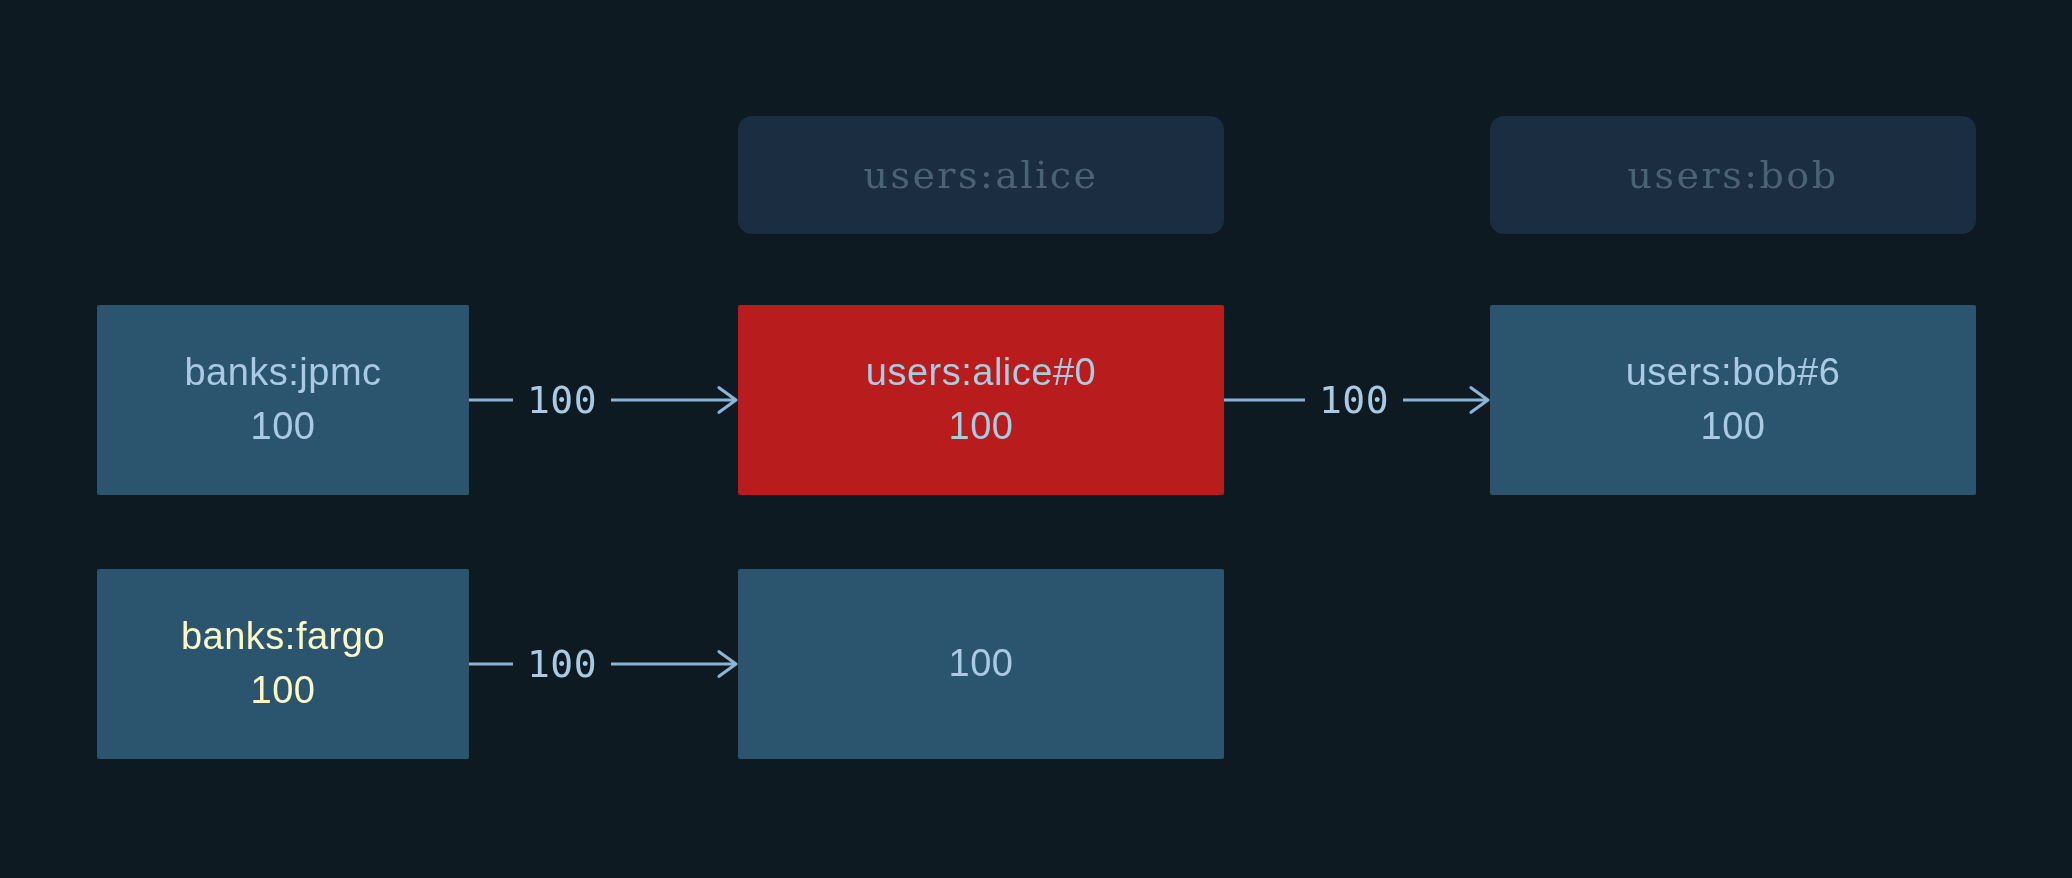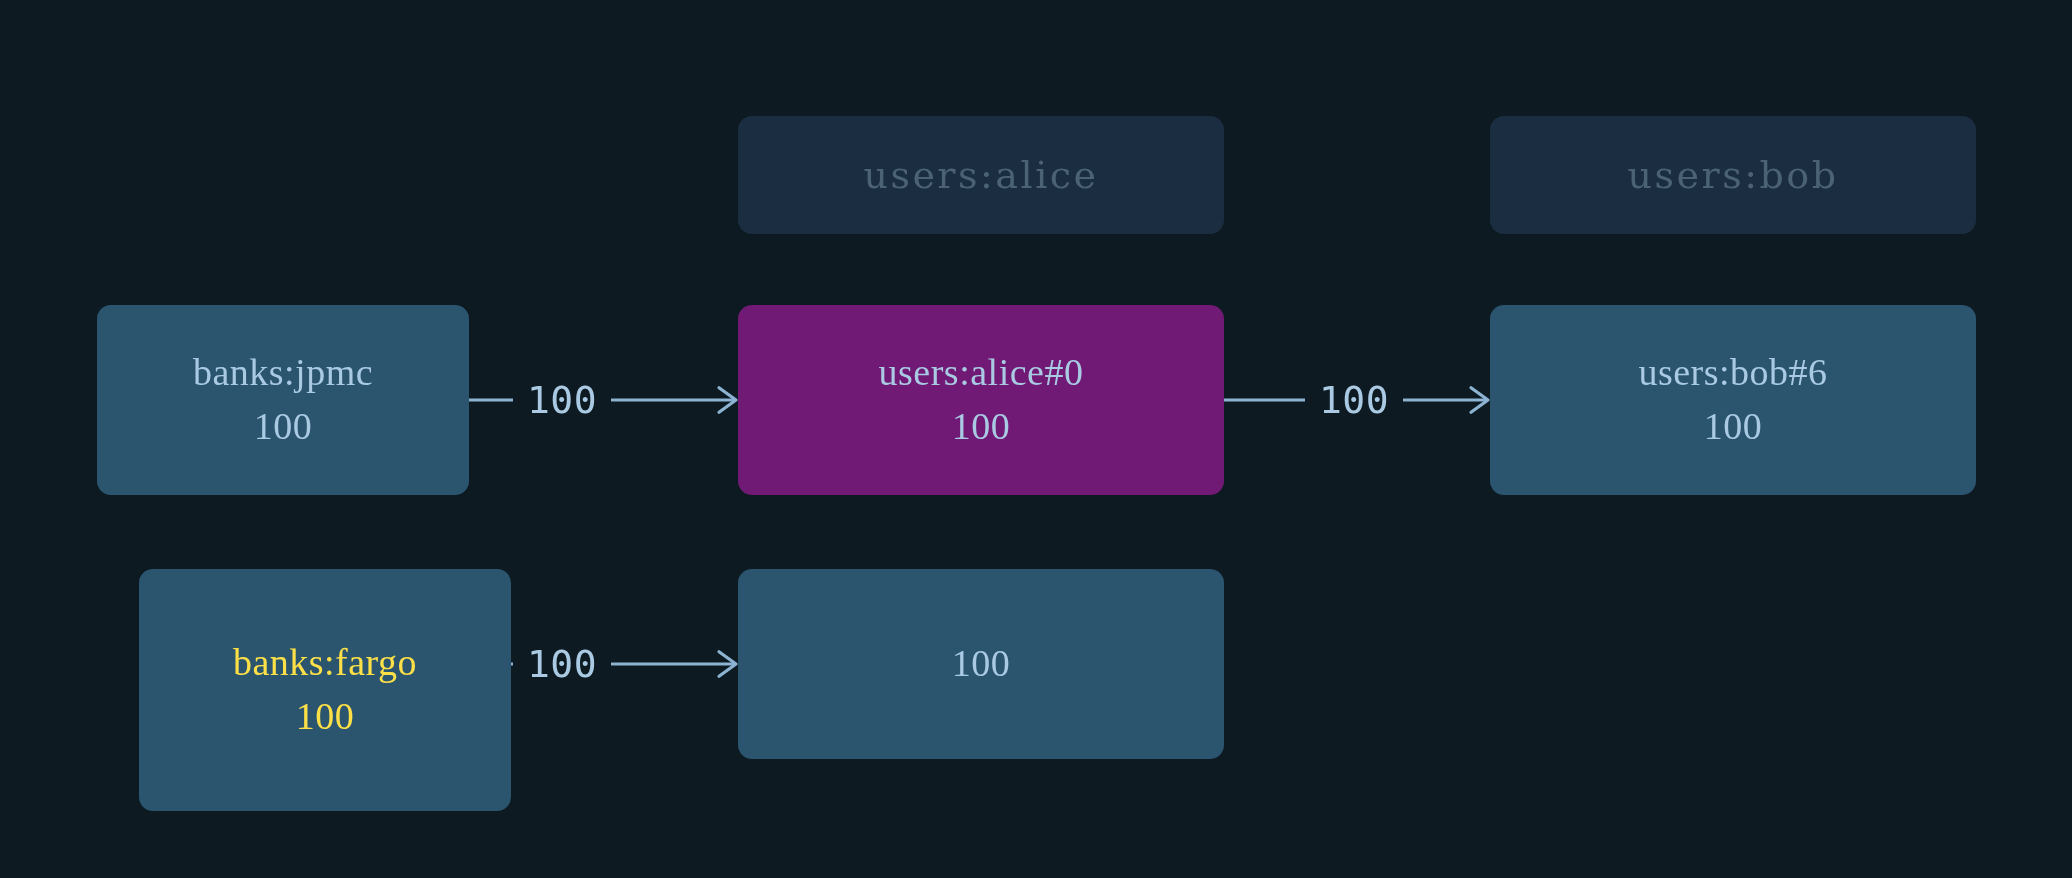--- a/index.html
+++ b/index.html
@@ -20,24 +20,24 @@
   }
 
   
   .node {
     position: absolute;
     box-sizing: border-box;
     display: flex;
     flex-direction: column;
     align-items: center;
     justify-content: center;
-    border-radius: 14px;
+    border-radius: 2px;
     background: #2b556f;
     color: #a9cae2;
-    font-family: Liberation Serif, serif;
+    font-family: Liberation Sans, sans-serif;
     font-size: 38px;
     line-height: 1.42;
     letter-spacing: 0.5px;
     text-align: center;
     user-select: none;
   }
   .node .node-title { display: block; }
   .node .node-value { display: block; }
 
   
@@ -111,29 +111,29 @@
     <span>users:alice</span>
   </div>
   <div class="group-label" id="group-box-1" style="left: 1490px; top: 116px; width: 486px; height: 118px; background: rgb(27, 45, 64); color: rgb(75, 98, 117);">
     <span>users:bob</span>
   </div>
 
   <div class="node" id="node-box-0" style="left: 97px; top: 305px; width: 372px; height: 190px; background: rgb(43, 85, 111); color: rgb(169, 202, 226);">
     <span class="node-title">banks:jpmc</span>
     <span class="node-value">100</span>
   </div>
-  <div class="node" id="node-box-1" style="left: 738px; top: 305px; width: 486px; height: 190px; background: #701a75; color: rgb(169, 202, 226);">
+  <div class="node" id="node-box-1" style="left: 738px; top: 305px; width: 486px; height: 190px; background: #b91c1c; color: rgb(169, 202, 226);">
     <span class="node-title">users:alice#0</span>
     <span class="node-value">100</span>
   </div>
   <div class="node" id="node-box-2" style="left: 1490px; top: 305px; width: 486px; height: 190px; background: rgb(43, 85, 111); color: rgb(169, 202, 226);">
     <span class="node-title">users:bob#6</span>
     <span class="node-value">100</span>
   </div>
-  <div class="node" id="node-box-3" style="left: 97px; top: 569px; width: 372px; height: 242px; background: rgb(43, 85, 111); color: #fde047; margin-left: 42px;">
+  <div class="node" id="node-box-3" style="left: 97px; top: 569px; width: 372px; height: 190px; background: rgb(43, 85, 111); color: #fef9c3;">
     <span class="node-title">banks:fargo</span>
     <span class="node-value">100</span>
   </div>
   <div class="node" id="node-box-4" style="left: 738px; top: 569px; width: 486px; height: 190px; background: rgb(43, 85, 111); color: rgb(169, 202, 226);">
     <span class="node-value">100</span>
   </div>
 
   <div class="edge-label" id="edge-label-0" style="left: 562px; top: 400px; color: rgb(169, 202, 226);">100</div>
   <div class="edge-label" id="edge-label-1" style="left: 1354px; top: 400px; color: rgb(169, 202, 226);">100</div>
   <div class="edge-label" id="edge-label-2" style="left: 562px; top: 664px; color: rgb(169, 202, 226);">100</div>

